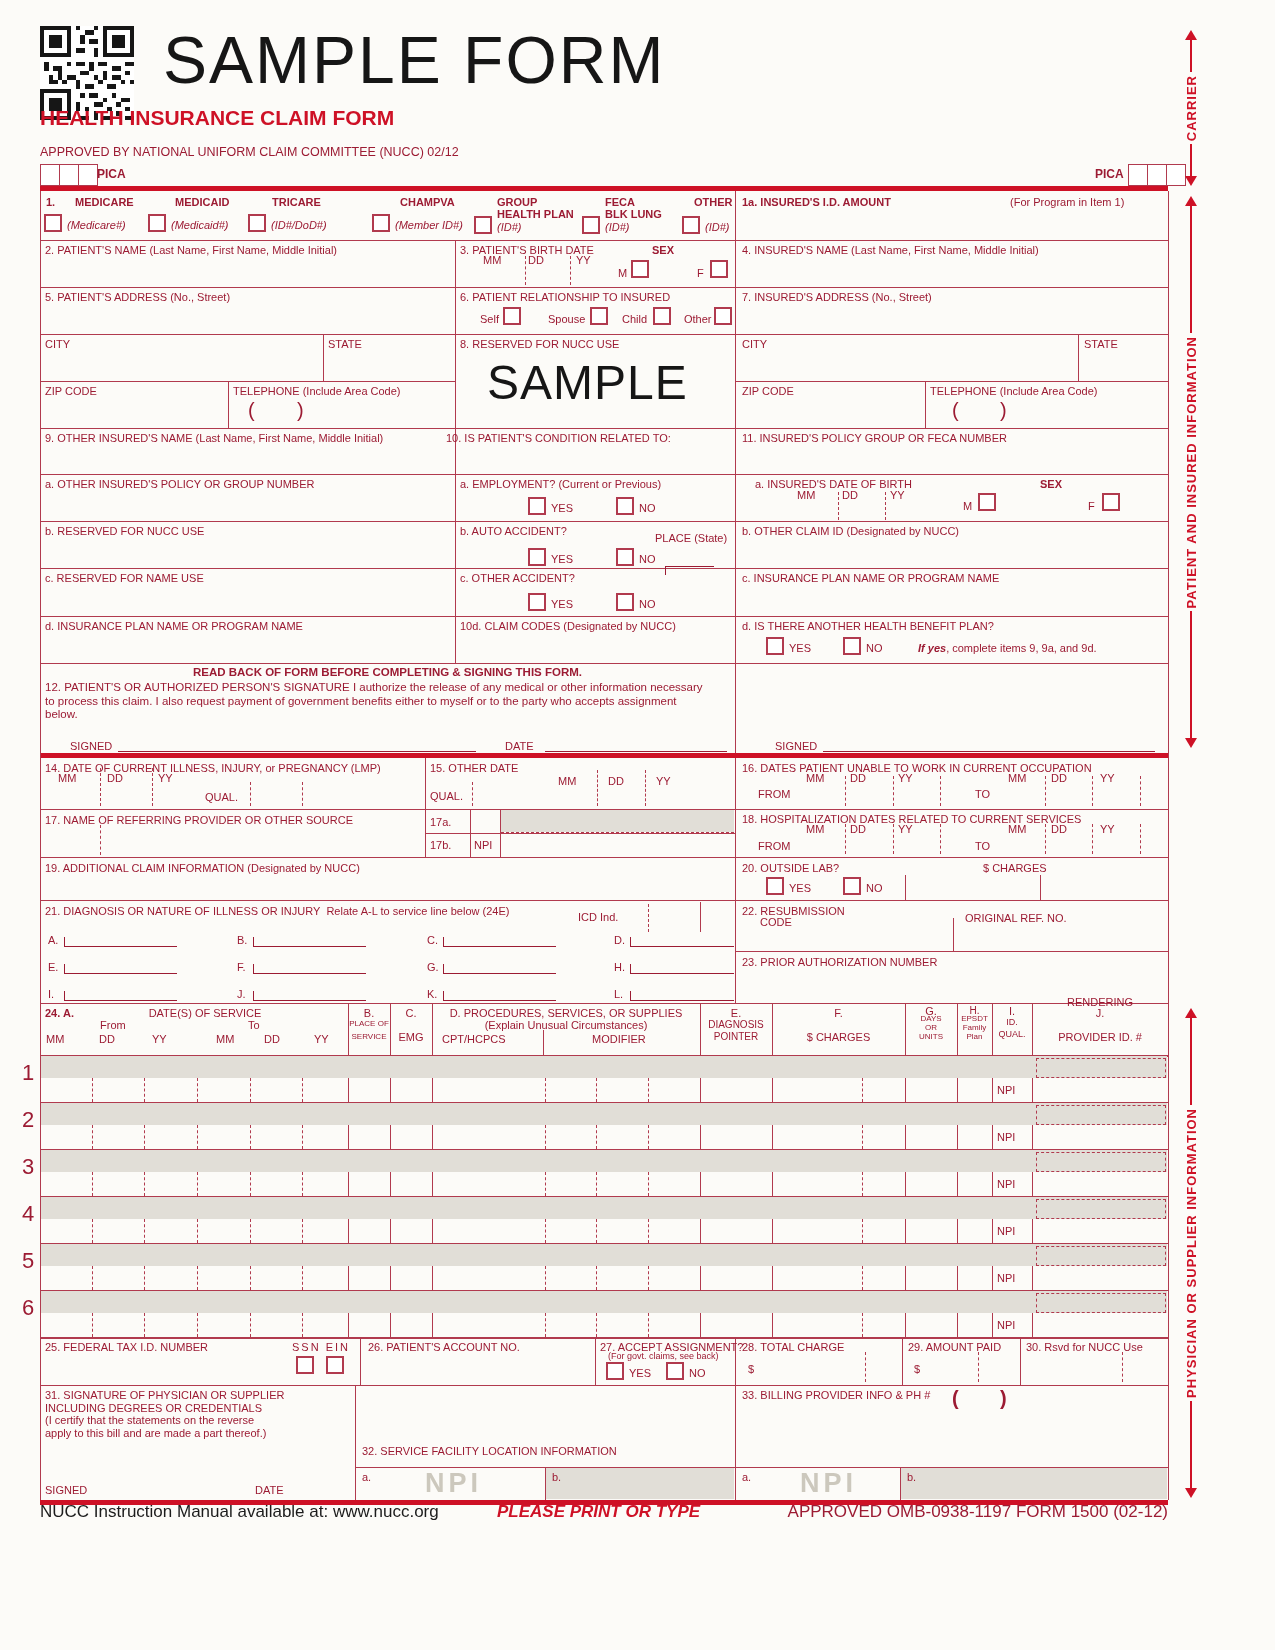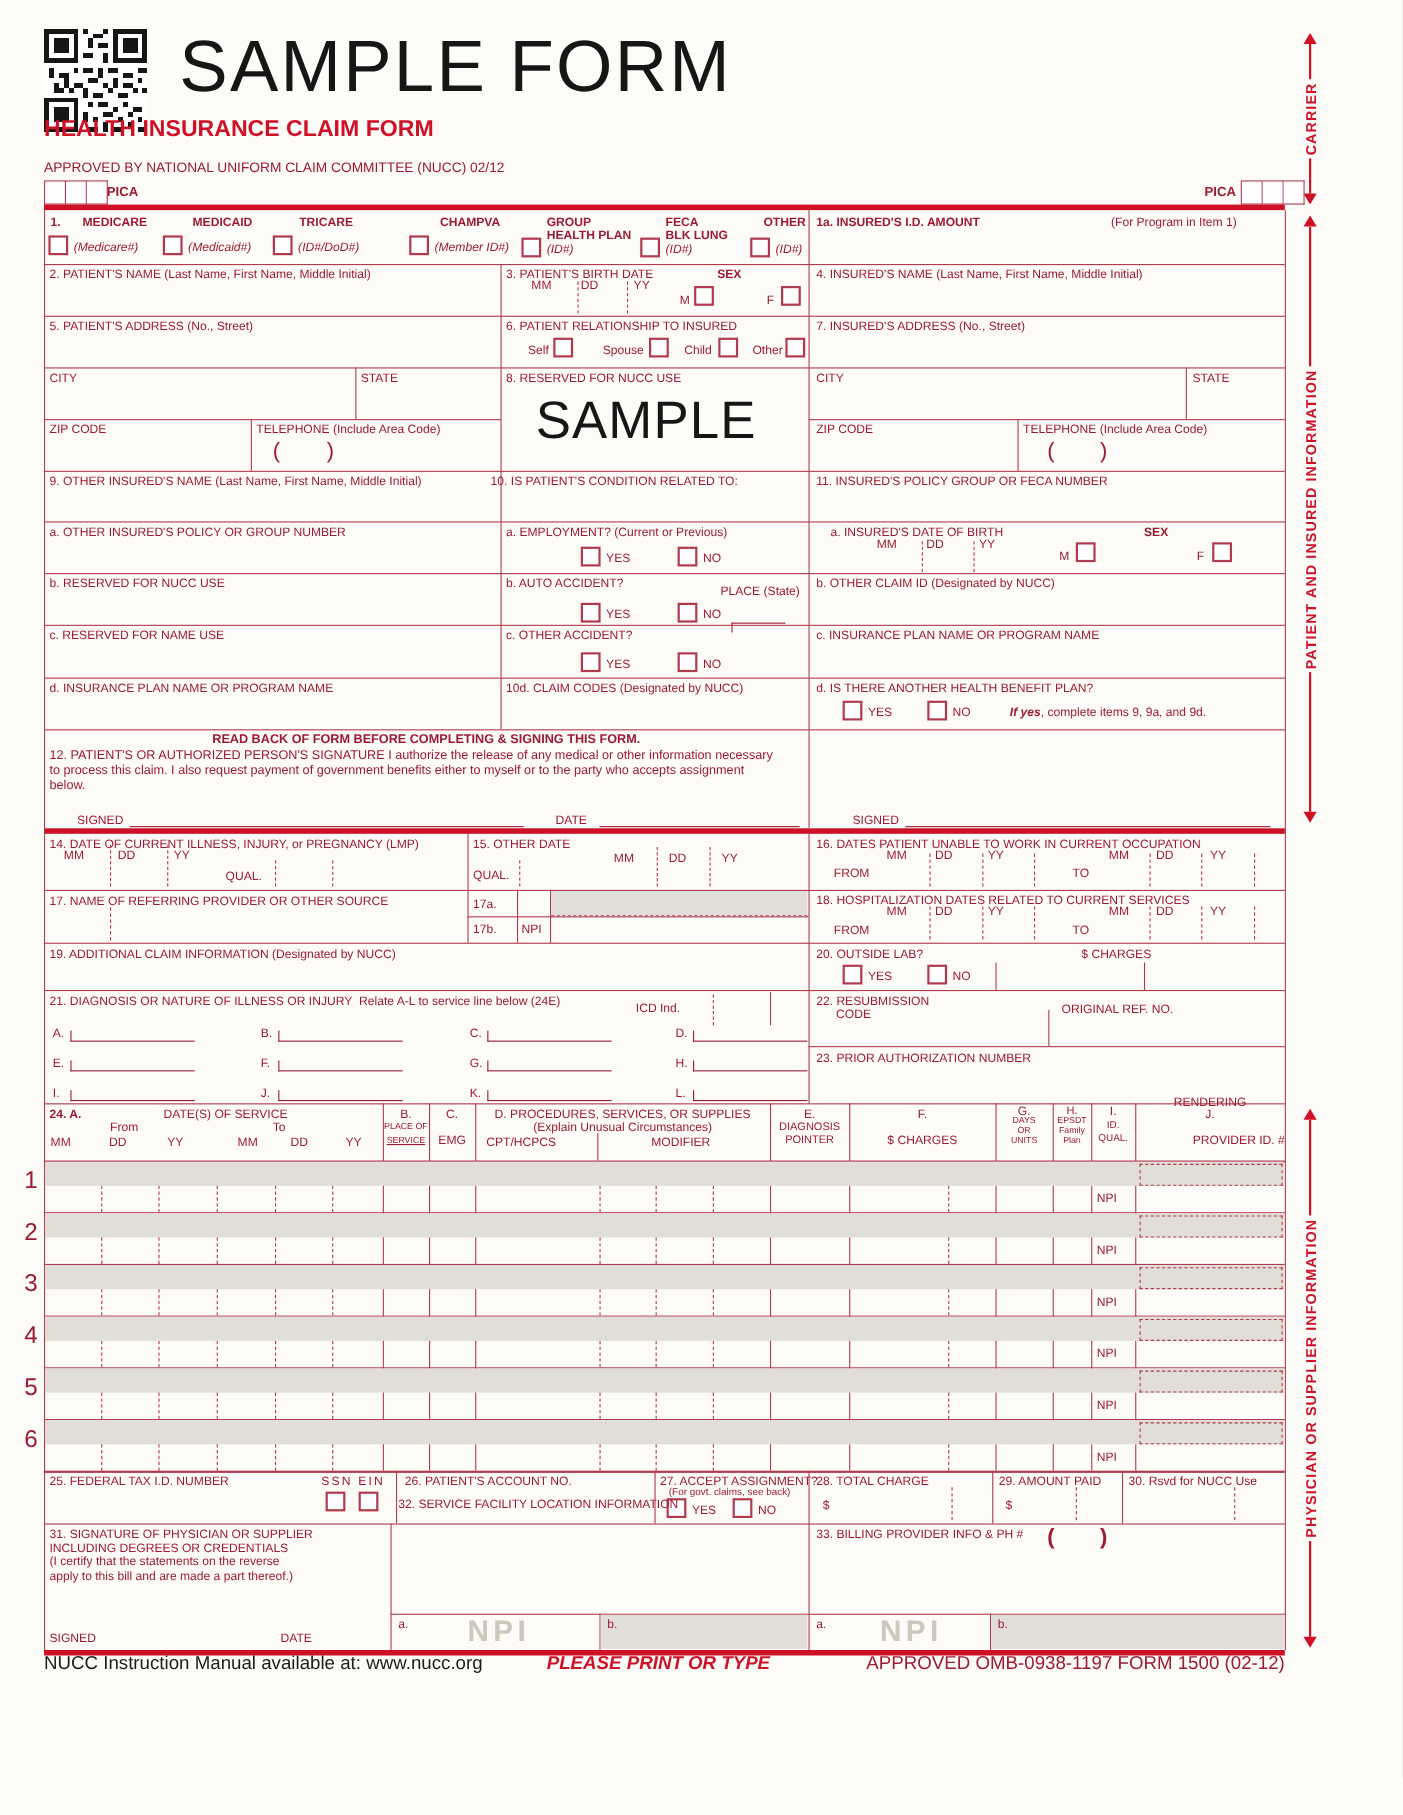--- a/index.html
+++ b/index.html
@@ -431,21 +431,21 @@
   <div class="lb" style="left:100px;top:1019px;">From</div>
   <div class="lb" style="left:248px;top:1019px;">To</div>
   <div class="lb" style="left:46px;top:1033px;">MM</div>
   <div class="lb" style="left:99px;top:1033px;">DD</div>
   <div class="lb" style="left:152px;top:1033px;">YY</div>
   <div class="lb" style="left:216px;top:1033px;">MM</div>
   <div class="lb" style="left:264px;top:1033px;">DD</div>
   <div class="lb" style="left:314px;top:1033px;">YY</div>
   <div class="lb ctr" style="left:348px;top:1007px;width:42px;">B.</div>
   <div class="lb ctr s85" style="left:348px;top:1020px;width:42px;">PLACE OF</div>
-  <div class="lb ctr s85" style="left:348px;top:1033px;width:42px;text-decoration:underline;">SERVICE</div>
+  <div class="lb ctr s85" style="left:348px;top:1033px;width:42px;">SERVICE</div>
   <div class="lb ctr" style="left:390px;top:1007px;width:42px;">C.</div>
   <div class="lb ctr" style="left:390px;top:1031px;width:42px;">EMG</div>
   <div class="lb ctr" style="left:432px;top:1007px;width:268px;">D. PROCEDURES, SERVICES, OR SUPPLIES</div>
   <div class="lb ctr" style="left:432px;top:1019px;width:268px;">(Explain Unusual Circumstances)</div>
   <div class="lb" style="left:442px;top:1033px;">CPT/HCPCS</div>
   <div class="lb" style="left:592px;top:1033px;">MODIFIER</div>
   <div class="lb ctr" style="left:700px;top:1007px;width:72px;">E.</div>
   <div class="lb ctr s10" style="left:700px;top:1019px;width:72px;">DIAGNOSIS</div>
   <div class="lb ctr s10" style="left:700px;top:1031px;width:72px;">POINTER</div>
   <div class="lb ctr" style="left:772px;top:1007px;width:133px;">F.</div>
@@ -456,21 +456,21 @@
   <div class="lb ctr s85" style="left:905px;top:1033px;width:52px;">UNITS</div>
   <div class="lb ctr s10" style="left:957px;top:1005px;width:35px;">H.</div>
   <div class="lb ctr s85" style="left:957px;top:1015px;width:35px;">EPSDT</div>
   <div class="lb ctr s85" style="left:957px;top:1024px;width:35px;">Family</div>
   <div class="lb ctr s85" style="left:957px;top:1033px;width:35px;">Plan</div>
   <div class="lb ctr" style="left:992px;top:1005px;width:40px;">I.</div>
   <div class="lb ctr s9" style="left:992px;top:1018px;width:40px;">ID.</div>
   <div class="lb ctr s9" style="left:992px;top:1030px;width:40px;">QUAL.</div>
   <div class="lb ctr" style="left:1032px;top:1007px;width:136px;">J.</div>
   <div class="lb ctr" style="left:1032px;top:996px;width:136px;">RENDERING</div>
-  <div class="lb ctr" style="left:1032px;top:1031px;width:136px;text-align:right;">PROVIDER ID. #</div>
+  <div class="lb ctr" style="left:1032px;top:1031px;width:136px;">PROVIDER ID. #</div>
 
   <div>
     <div class="gr" style="left:41px;top:1056px;width:1126px;height:22px;"></div>
     <div style="position:absolute;left:1036px;top:1058px;width:128px;height:18px;border:1px dashed var(--ln);"></div>
     <div class="num" style="left:22px;top:1062px;">1</div>
     <div class="dl" style="left:92px;top:1078px;height:24px;"></div>
       <div class="dl" style="left:144px;top:1078px;height:24px;"></div>
     <div class="dl" style="left:197px;top:1078px;height:24px;"></div>
       <div class="dl" style="left:250px;top:1078px;height:24px;"></div>
     <div class="dl" style="left:302px;top:1078px;height:24px;"></div>
@@ -580,21 +580,21 @@
   <div class="dl" style="left:978px;top:1352px;height:30px;"></div>
   <div class="lb" style="left:1026px;top:1341px;">30. Rsvd for NUCC Use</div>
   <div class="dl" style="left:1122px;top:1352px;height:30px;"></div>
 
   <div class="para" style="left:45px;top:1389px;width:300px;font-size:11px;line-height:12.5px;">31. SIGNATURE OF PHYSICIAN OR SUPPLIER
 INCLUDING DEGREES OR CREDENTIALS
 (I certify that the statements on the reverse
 apply to this bill and are made a part thereof.)</div>
   <div class="lb" style="left:45px;top:1484px;">SIGNED</div>
   <div class="lb" style="left:255px;top:1484px;">DATE</div>
-  <div class="lb" style="left:362px;top:1362px;">32. SERVICE FACILITY LOCATION INFORMATION</div>
+  <div class="lb" style="left:362px;top:1445px;">32. SERVICE FACILITY LOCATION INFORMATION</div>
   <div class="lb" style="left:362px;top:1471px;">a.</div>
   <div class="npiwm" style="left:425px;top:1468px;">NPI</div>
   <div class="gr" style="left:546px;top:1468px;width:188px;height:31px;"></div>
   <div class="lb" style="left:552px;top:1471px;">b.</div>
   <div class="lb" style="left:742px;top:1389px;">33. BILLING PROVIDER INFO &amp; PH #</div>
   <div class="paren" style="left:952px;top:1387px;font-weight:bold;">(</div>
   <div class="paren" style="left:1000px;top:1387px;font-weight:bold;">)</div>
   <div class="lb" style="left:742px;top:1471px;">a.</div>
   <div class="npiwm" style="left:800px;top:1468px;">NPI</div>
   <div class="gr" style="left:901px;top:1468px;width:266px;height:31px;"></div>

